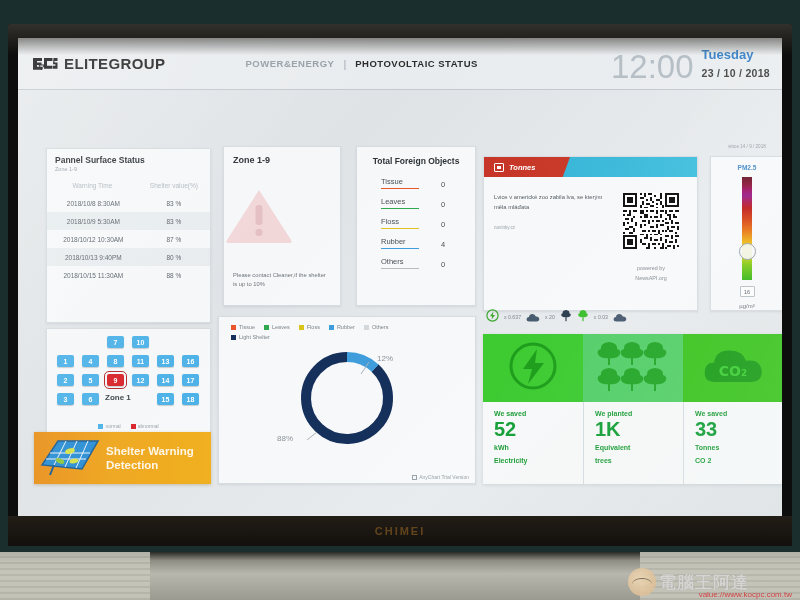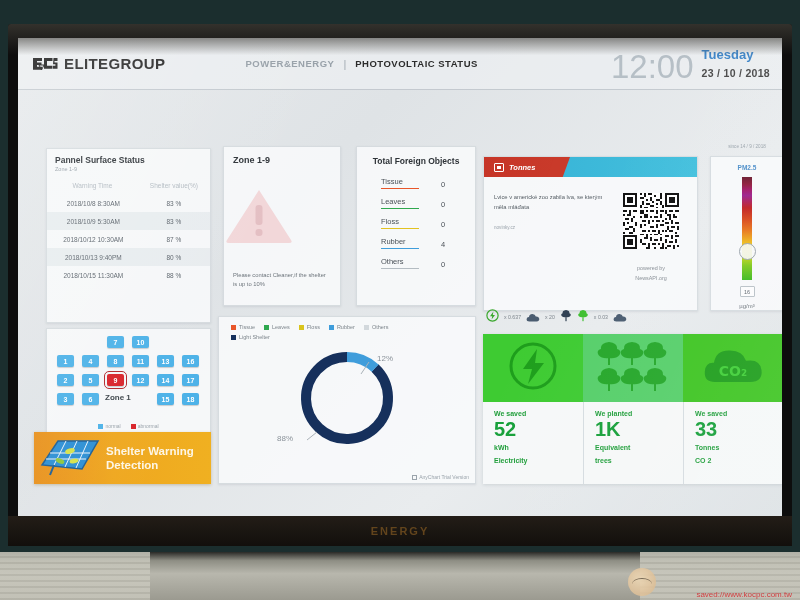--- a/index.html
+++ b/index.html
@@ -675,21 +675,22 @@
           <div class="eco-unit">CO 2</div>
         </div>
       </div>
     </div>
 
     <div class="screen-glare"></div>
   </div>
 
   <div class="monitor-bezel"></div>
   <div class="monitor-chin">
-    <span class="chin-brand">ENERGY</span>
+    <span class="chin-brand">CHIMEI</span>
   </div>
 
   <div class="watermark">
     <span class="wm-face"></span>
-    <span class="wm-url">saved://www.kocpc.com.tw</span>
+    <span class="wm-cn">電腦王阿達</span>
+    <span class="wm-url">value://www.kocpc.com.tw</span>
   </div>
 
 </div>
 
 </body></html>

